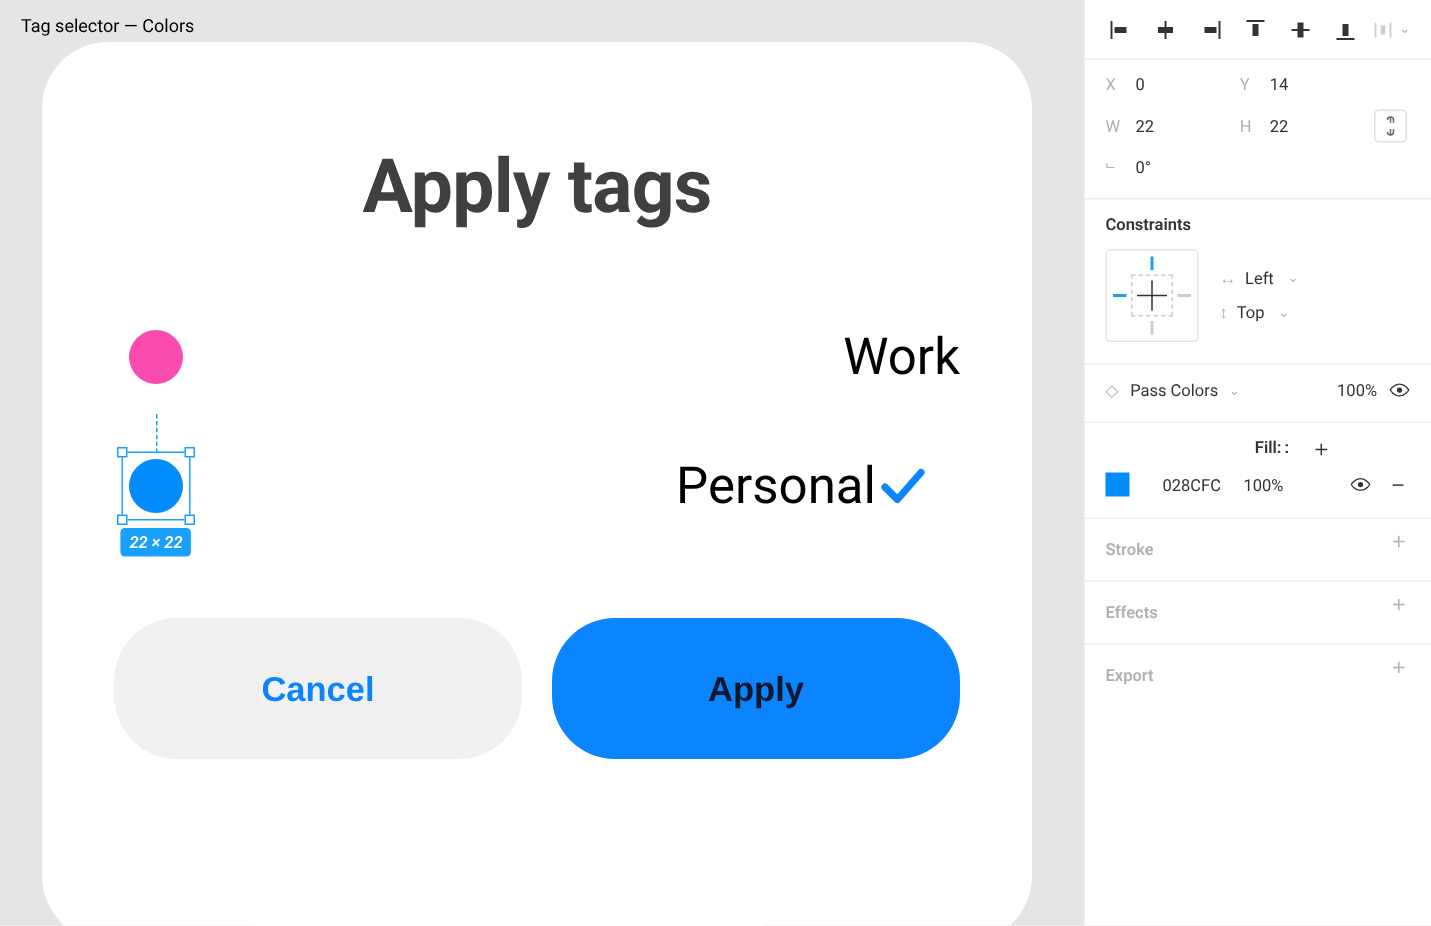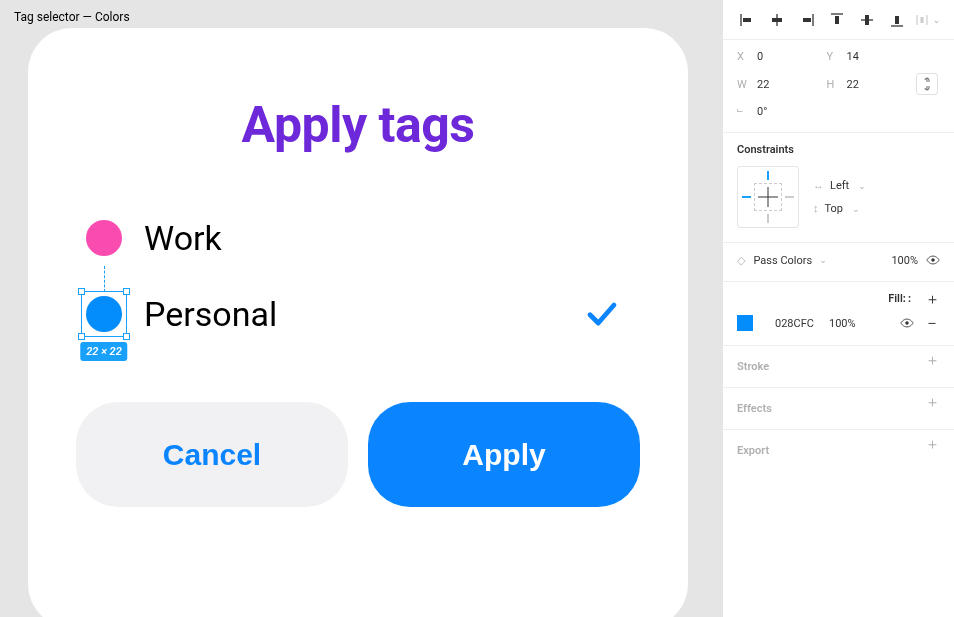--- a/index.html
+++ b/index.html
@@ -33,26 +33,26 @@
     width: 660px;
     height: 600px;
     background: #fff;
     border-radius: 44px;
     padding: 48px 48px 0 48px;
   }
   .modal-title {
     text-align: center;
     font-size: 50px;
     font-weight: 700;
-    color: #6d28d9;
+    color: #404040;
     margin-top: 20px;
     margin-bottom: 46px;
     letter-spacing: -0.5px;
   }
-  .tag-list { display: flex; flex-direction: column; gap: 0; padding-left: 6px;}
+  .tag-list { display: flex; flex-direction: column; gap: 10px; padding-left: 6px; text-align: right;}
   .tag-row {
     display: flex;
     align-items: center;
     height: 76px;
   }
   .dot-wrap {
     width: 44px;
     height: 44px;
     position: relative;
     display: flex;
@@ -118,29 +118,29 @@
     white-space: nowrap;
   }
 
   .button-row {
     display: flex;
     gap: 20px;
     margin-top: 50px;
   }
   .btn {
     flex: 1;
-    height: 105px;
+    height: 94px;
     border-radius: 42px;
     border: none;
-    font-size: 30px;
+    font-size: 23px;
     font-weight: 600;
     cursor: pointer;
   }
   .btn-cancel { background: #f1f1f3; color: #0a84ff; }
-  .btn-apply  { background: #0a84ff; color: #ffffff; }
+  .btn-apply  { background: #0a84ff; color: #0f172a; }
 
   
   .inspector {
     width: 232px;
     background: #fff;
     border-left: 1px solid #e5e5e5;
     font-size: 11px;
     color: #333;
     display: flex;
     flex-direction: column;
@@ -215,21 +215,21 @@
   .cb-bar.right { right:4px; top:50%; height:2px; width:9px; transform:translateY(-50%);}
   .constraint-selects { display:flex; flex-direction:column; gap:10px; }
   .csel { display:flex; align-items:center; gap:6px; color:#333; }
   .csel .arr { color:#b0b0b0; }
   .chev { color:#b0b0b0; font-size:9px; margin-left:3px;}
 
   .layer-row { display:flex; align-items:center; gap:8px; }
   .layer-row .blend { flex:1; display:flex; align-items:center; gap:4px;}
   .eye { width:14px;height:14px; }
 
-  .fill-head { display:flex; align-items:center; justify-content:flex-end; margin-bottom:10px;padding-left:48px;}
+  .fill-head { display:flex; align-items:center; justify-content:center; margin-bottom:10px;padding-left:48px;}
   .fill-head-icons { display:flex; gap:12px; align-items:center; color:#333;}
   .fill-row { display:flex; align-items:center; gap:10px; }
   .swatch { width:16px;height:16px; }
   .fill-hex { flex:0 0 56px;padding-left:12px; }
   .fill-op { flex:0 0 40px; }
   .fill-row .spacer{flex:1;}
   .minus { font-size:16px; line-height:0; color:#333;}
   .plus { font-size:15px; line-height:0; color:#333;}
   .plus.dim, .minus.dim { color:#b0b0b0; }
 </style>

